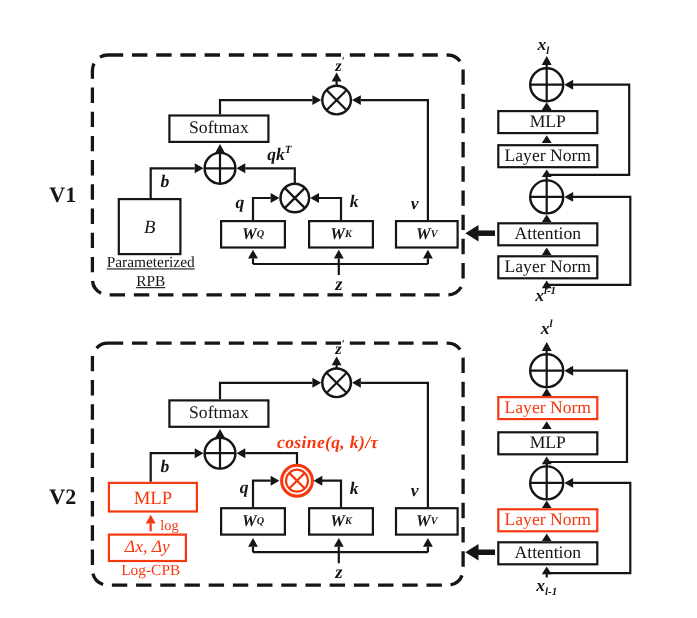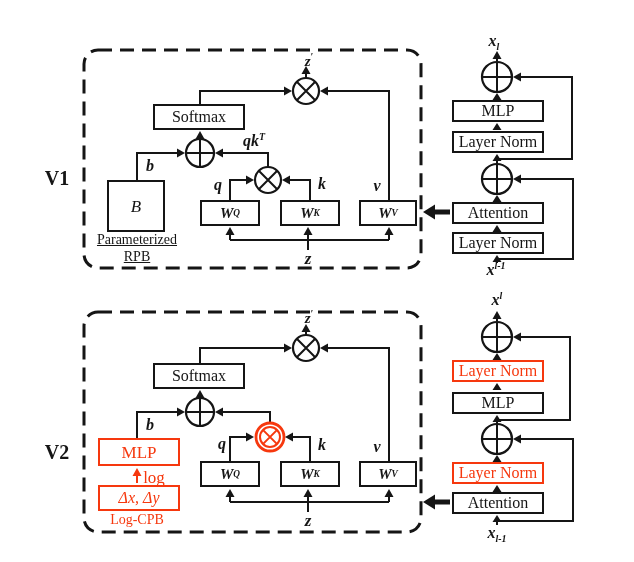--- a/index.html
+++ b/index.html
@@ -202,27 +202,28 @@
   <div class="lbl math" style="left:494px;top:41px"><span>x</span><sub>l</sub></div>
   <div class="node" style="left:452px;top:100px;width:92px;height:22px">MLP</div>
   <div class="node" style="left:452px;top:131px;width:92px;height:22px">Layer Norm</div>
   <div class="node" style="left:452px;top:202px;width:92px;height:22px">Attention</div>
   <div class="node" style="left:452px;top:232px;width:92px;height:22px">Layer Norm</div>
   <div class="lbl math" style="left:496px;top:270px"><span>x</span><sup>l-1</sup></div>
 
   <div class="lbl sec" style="left:57px;top:452px">V2</div>
   <div class="lbl math" style="left:309px;top:318px;font-size:15px"><span>z</span><sup>′</sup></div>
   <div class="node" style="left:153px;top:363px;width:92px;height:26px">Softmax</div>
+  <div class="lbl cosine red-t" style="left:298px;top:403px">cosine(q, k)/τ</div>
   <div class="lbl math" style="left:150px;top:425px">b</div>
   <div class="lbl math" style="left:222px;top:444px">q</div>
   <div class="lbl math" style="left:322px;top:445px">k</div>
   <div class="lbl math" style="left:377px;top:447px">v</div>
   <div class="node red" style="left:98px;top:438px;width:82px;height:28px;font-size:17px">MLP</div>
-  <div class="lbl red-t" style="left:154px;top:477px;font-size:17px">log</div>
-  <div class="node red ital" style="left:98px;top:485px;width:82px;height:26px;font-size:16px">Δx, Δy</div>
+  <div class="lbl red-t" style="left:154px;top:477px;font-size:13px">log</div>
+  <div class="node red ital" style="left:98px;top:485px;width:72px;height:26px;font-size:16px">Δx, Δy</div>
   <div class="lbl red-t" style="left:137px;top:520px;font-size:14px">Log-CPB</div>
   <div class="node wbox" style="left:200px;top:461px;width:60px;height:26px">
       <span>W</span>
       <sup>Q</sup>
     </div>
   <div class="node wbox" style="left:280px;top:461px;width:60px;height:26px">
       <span>W</span>
       <sup>K</sup>
     </div>
   <div class="node wbox" style="left:359px;top:461px;width:58px;height:26px">

